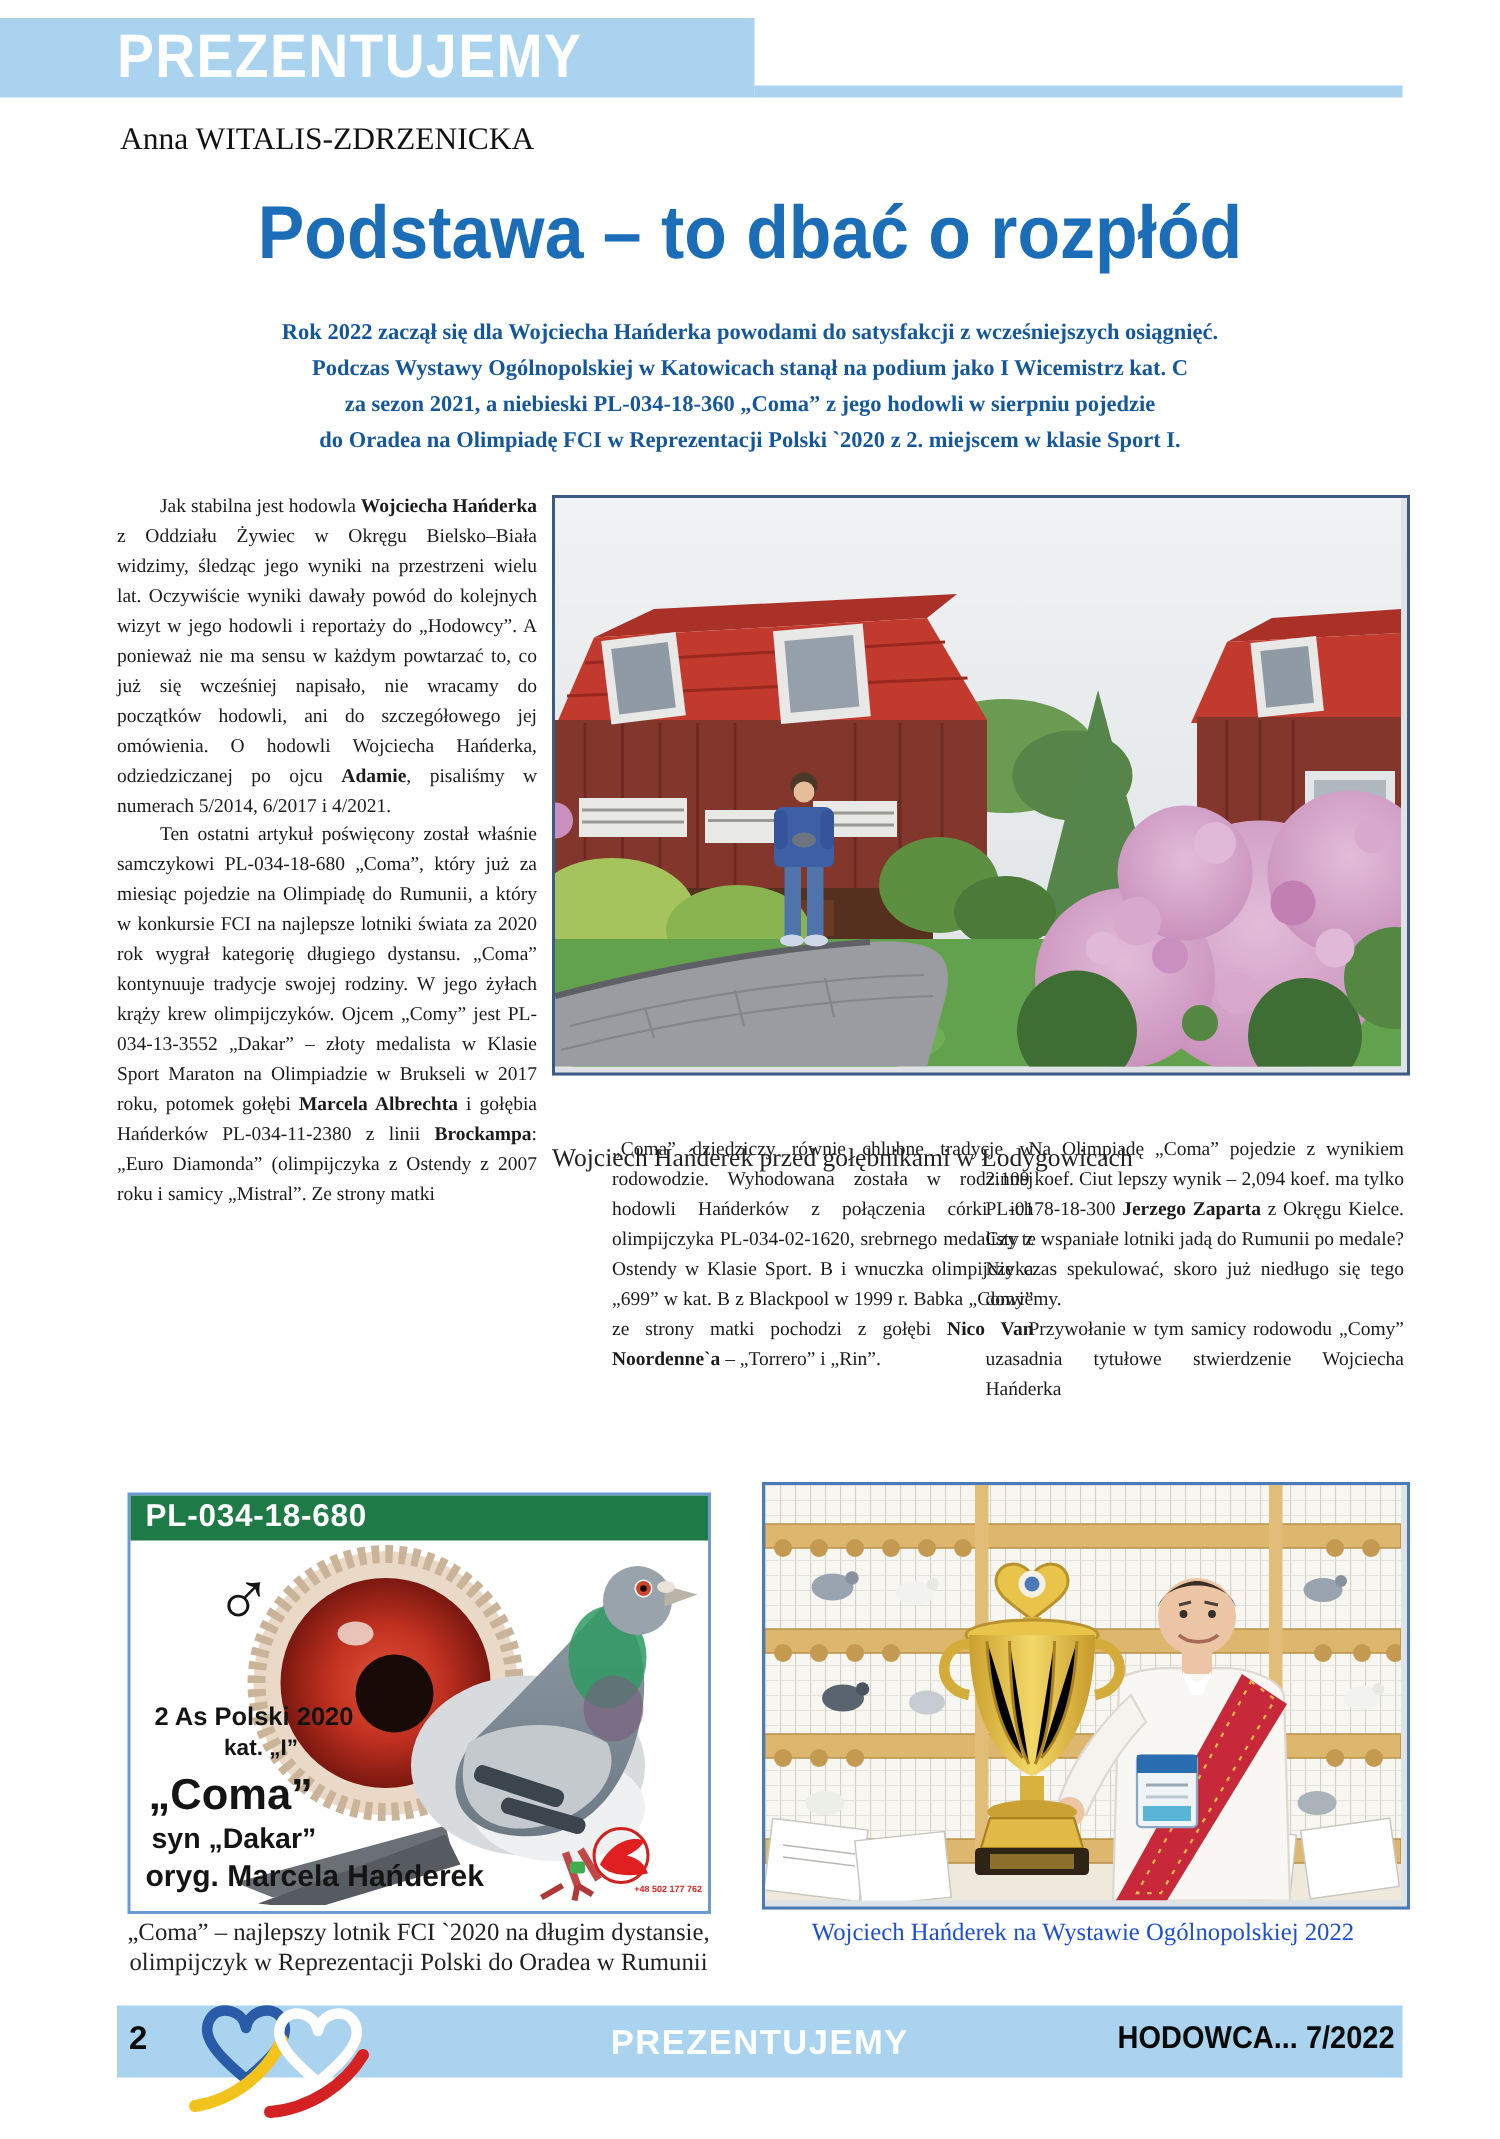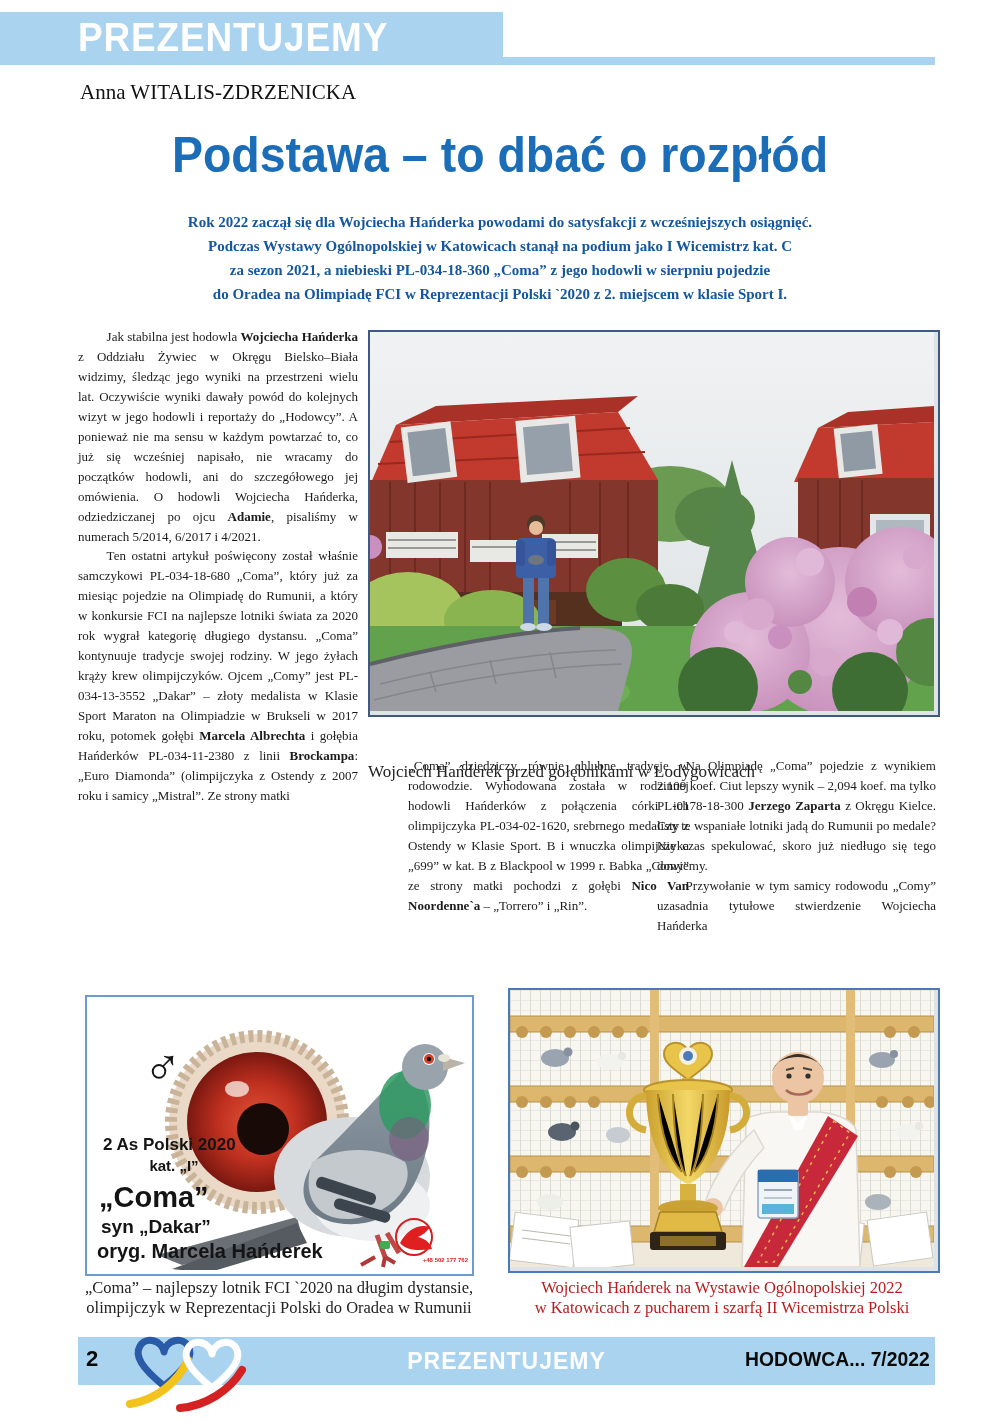--- a/index.html
+++ b/index.html
@@ -41,21 +41,21 @@
   #card-sex{left:56px;top:38px;font-size:52px;font-weight:bold;}
   #card-award1{left:16px;top:138px;font-size:17px;}
   #card-award2{left:16px;top:160px;width:142px;text-align:center;font-size:15px;}
   #card-name{left:12px;top:184px;font-size:29px;}
   #card-lineage{left:14px;top:219px;font-size:19px;}
   #card-owner{left:10px;top:243px;font-size:20px;}
   #card-credit{right:4px;bottom:10px;font-size:6px;color:#d22;text-align:right;font-weight:bold;line-height:7px;}
   #caption-card{left:80px;top:1278px;width:398px;text-align:center;font-size:16.5px;line-height:20px;color:#222;}
 
   #photo-trophy{left:508px;top:988px;width:428px;height:281px;}
-  #caption-trophy{left:505px;top:1278px;width:434px;text-align:center;font-size:16.5px;line-height:20px;color:#b91c1c;}
+  #caption-trophy{left:505px;top:1278px;width:434px;text-align:center;font-size:16.5px;line-height:20px;color:#1d4ed8;}
 
   
   #foot-band{left:78px;top:1337px;width:857px;height:48px;}
   #foot-page{left:86px;top:1346px;font-family:"Liberation Sans",sans-serif;font-weight:bold;font-size:22px;color:#0a0a0a;}
   #foot-label{left:78px;top:1337px;width:857px;height:48px;line-height:48px;text-align:center;
               font-family:"Liberation Sans",sans-serif;font-weight:bold;font-size:23px;color:#fff;
               letter-spacing:1px;}
   #foot-mag{right:70px;top:1347px;font-family:"Liberation Sans",sans-serif;font-weight:bold;font-size:21px;color:#0a0a0a;transform:scaleX(.92);transform-origin:right;}
   #foot-hearts{left:116px;top:1330px;}
   svg{display:block;}
@@ -256,20 +256,23 @@
       <rect x="246" y="178" width="58" height="11" rx="5" fill="#3c454e" transform="rotate(16 275 184)"></rect>
       <path d="M290,208 l8,22 M300,206 l12,20" stroke="#c04848" stroke-width="5" fill="none"></path>
       <path d="M288,230 l-14,8 M298,230 l-2,10 M298,230 l10,6" stroke="#b03838" stroke-width="4"></path>
       <rect x="293" y="214" width="10" height="8" rx="2" fill="#3fae52"></rect>
 
       <g transform="translate(305,190)">
         <circle cx="22" cy="20" r="18" fill="none" stroke="#d02020" stroke-width="2"></circle>
         <path d="M8,26 C14,14 26,6 38,10 C34,16 30,18 26,20 C34,22 38,26 40,32 C28,34 14,34 8,26 Z" fill="#e02020"></path>
       </g>
     </svg>
+    <div id="card-bar">
+      <span id="card-ring">PL-034-18-680</span>
+    </div>
     <div id="card-sex" class="cardtxt">♂</div>
     <div id="card-award1" class="cardtxt">2 As Polski 2020</div>
     <div id="card-award2" class="cardtxt">kat. „I”</div>
     <div id="card-name" class="cardtxt">„Coma”</div>
     <div id="card-lineage" class="cardtxt">syn „Dakar”</div>
     <div id="card-owner" class="cardtxt">oryg. Marcela Hańderek</div>
     <div id="card-credit" class="cardtxt abs">+48 502 177 762</div>
   </div>
   <div id="caption-card" class="abs">
     <div>„Coma” – najlepszy lotnik FCI `2020 na długim dystansie,</div>
@@ -398,21 +401,20 @@
         <rect x="170" y="194" width="16" height="22" fill="#d8b23f"></rect>
         <ellipse cx="178" cy="218" rx="30" ry="8" fill="#caa233"></ellipse>
         <path d="M150,222 h56 l6,20 h-68 Z" fill="#e0ba44" stroke="#a8821f" stroke-width="1.5"></path>
         <rect x="140" y="242" width="76" height="18" rx="3" fill="#2e2415"></rect>
         <rect x="150" y="246" width="56" height="10" fill="#c9a23a" opacity=".6"></rect>
       </g>
     </svg>
   </div>
   <div id="caption-trophy" class="abs">
     <div>Wojciech Hańderek  na Wystawie Ogólnopolskiej 2022</div>
-    <div>w Katowicach z pucharem i szarfą II Wicemistrza Polski</div>
   </div>
 
   <div id="foot-band" class="abs band"></div>
   <div id="foot-page" class="abs">2</div>
   <div id="foot-label" class="abs">PREZENTUJEMY</div>
   <div id="foot-mag" class="abs">HODOWCA... 7/2022</div>
   <div id="foot-hearts" class="abs">
     <svg width="150" height="92" viewBox="0 0 150 92">
       <path d="M48,22 C46,10 30,6 24,16 C18,26 26,38 48,56 C70,38 78,26 72,16 C66,6 50,10 48,22 Z" fill="none" stroke="#2a5ba8" stroke-width="7" stroke-linejoin="round"></path>
       <path d="M14,74 C40,70 62,52 72,30" fill="none" stroke="#f2c21d" stroke-width="8" stroke-linecap="round"></path>

